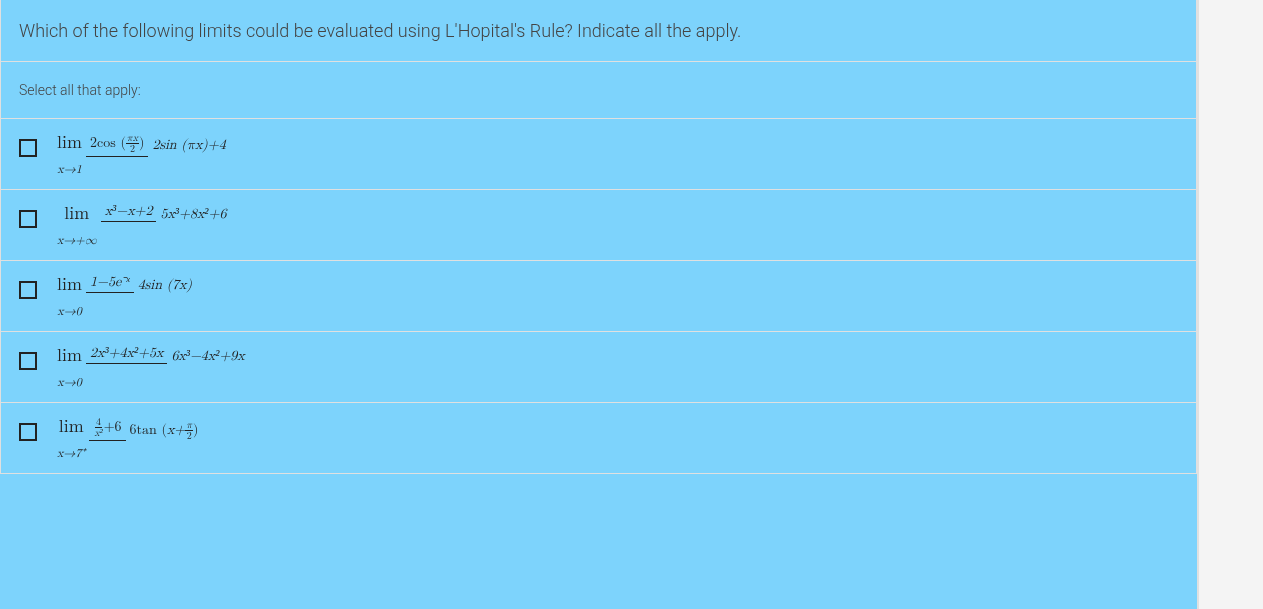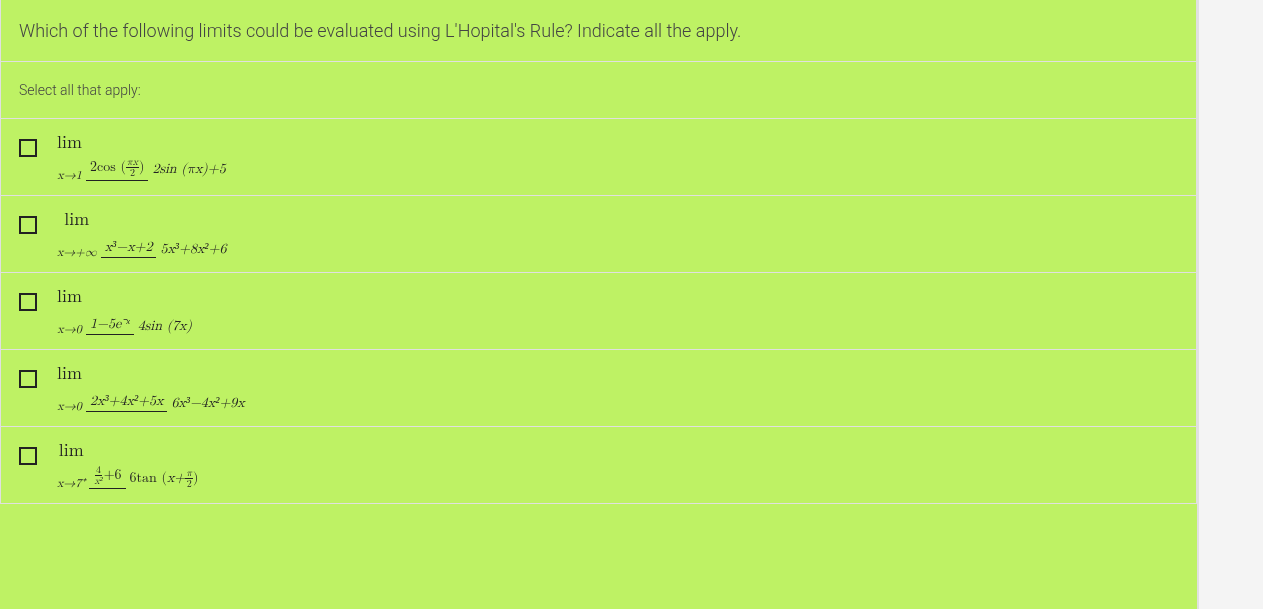--- a/index.html
+++ b/index.html
@@ -6,21 +6,21 @@
   body {
     font-family: -apple-system, BlinkMacSystemFont, "Segoe UI", Roboto, Arial, sans-serif;
     background: #f1f1f1;
     width: 1263px;
     height: 609px;
     overflow: hidden;
     display: flex;
   }
   .content-area {
     width: 1198px;
-    background: #bef264;
+    background: #7dd3fc;
     border-right: 1px solid #e0e0e0;
   }
   .right-gutter {
     flex: 1;
     background: #f4f4f4;
     border-left: 1px solid #e0e0e0;
   }
   .question-row {
     border: 1px solid #e0e0e0;
     border-top: none;
@@ -51,32 +51,32 @@
     border: 2.5px solid #222;
     flex-shrink: 0;
     margin-top: 6px;
     cursor: pointer;
   }
   .math {
     font-family: "Latin Modern Math", "Cambria Math", Georgia, serif;
     font-size: 16px;
     color: #222;
     display: flex;
-    align-items: flex-end;
+    align-items: flex-start;
     gap: 4px;
   }
   .lim-block {
     display: inline-flex;
     flex-direction: column;
     align-items: center;
     font-size: 15px;
     line-height: 1;
   }
   .lim-block .lim-word { font-size: 18px; }
-  .lim-block .lim-sub { font-size: 12px; margin-top: 18px; }
+  .lim-block .lim-sub { font-size: 12px; margin-top: 12px; }
   .frac {
     display: inline-flex;
     flex-direction: row;
     align-items: center;
     line-height: 1.1;
     font-size: 14px;
   }
   .frac .num { border-bottom: 1px solid #222; padding: 0 4px 2px 4px; }
   .frac .den { padding: 2px 4px 0 4px; }
   .small-frac {
@@ -108,21 +108,21 @@
         <span class="lim-sub ital">x→1</span>
       </span>
       <span class="frac">
         <span class="num">
           <span>2cos</span>
           <span>(</span><span class="small-frac">
               <span class="snum ital">πx</span>
               <span class="sden">2</span>
             </span><span>)</span>
         </span>
-        <span class="den ital">2sin (πx)+5</span>
+        <span class="den ital">2sin (πx)+4</span>
       </span>
     </div>
   </div>
 
   <div class="option-row">
     <div class="checkbox"></div>
     <div class="math">
       <span class="lim-block">
         <span class="lim-word">lim</span>
         <span class="lim-sub ital">x→+∞</span>

